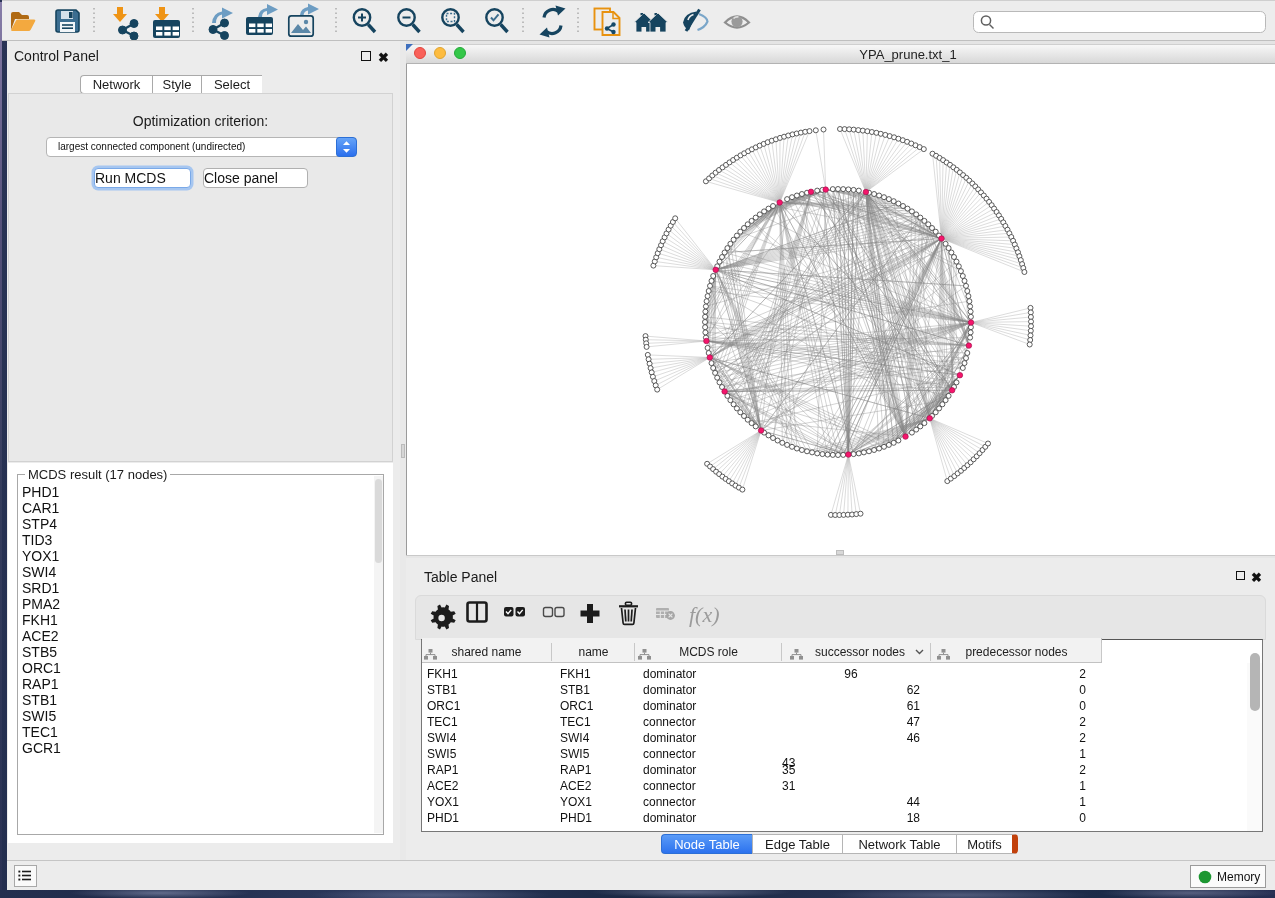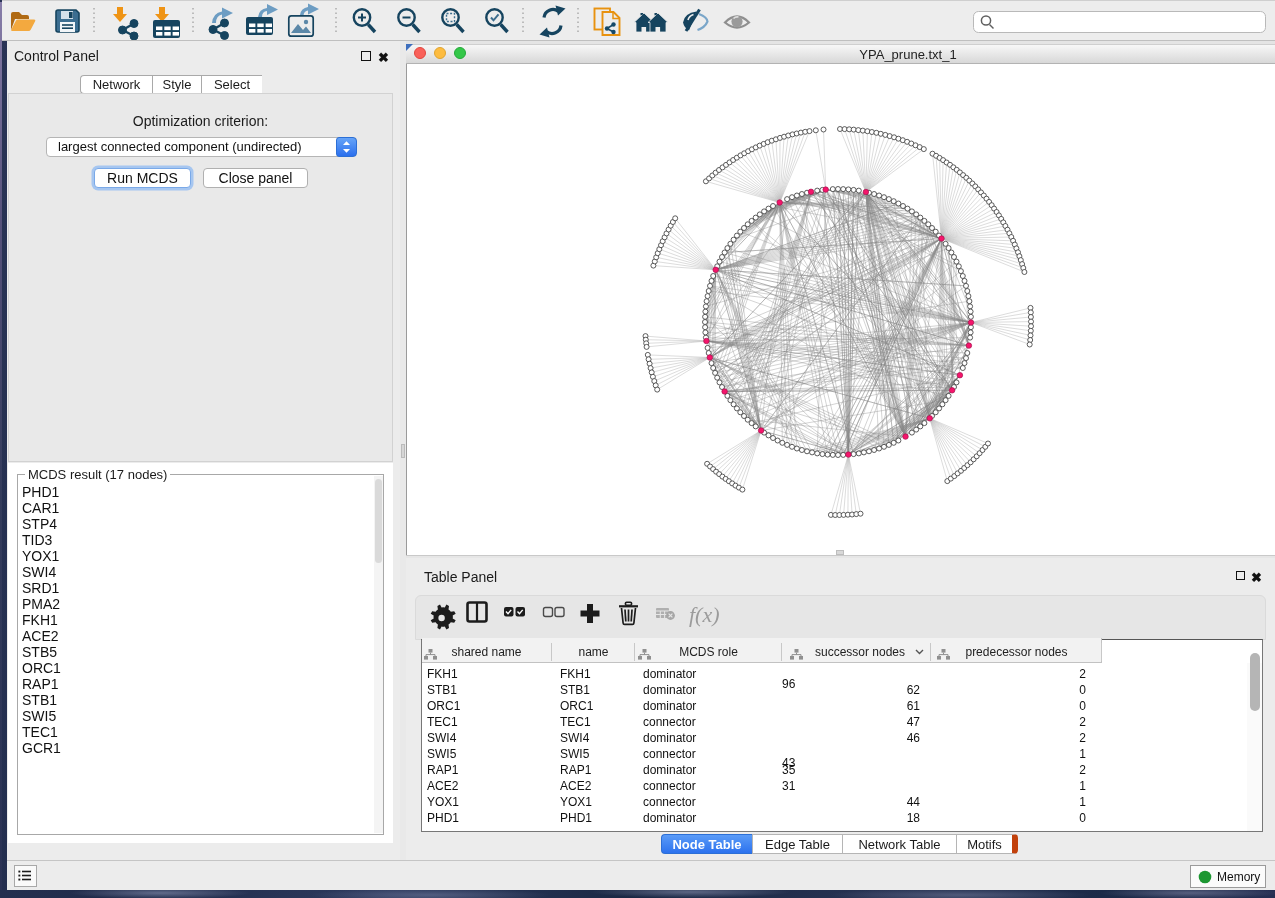--- a/index.html
+++ b/index.html
@@ -32,28 +32,28 @@
 .cptab { background:#fff; border:1px solid #a9a9a9; border-right:none;
   color:#1b1b1b; display:flex; align-items:center; justify-content:center; }
 .cptab:first-child { border-radius:4px 0 0 4px; }
 .cptab:last-child { border-radius:0 4px 4px 0; border-right:1px solid #a9a9a9; }
 .cptab.sel { background:linear-gradient(#5a9bf7,#2c72ee); color:#fff; border-color:#2c6fd6;margin-top:36px; }
 
 #cpinner { left:8px; top:93px; width:385px; height:369px; background:#e9e9e9;
   border:1px solid #d2d2d2; }
 #optlabel { left:0; top:113px; width:401px; text-align:center; font-size:14px; color:#1b1b1b; }
 #combo { left:46px; top:137px; width:311px; height:20px; background:#fff;
-  border:1px solid #b5b5b5; border-radius:4px; font-size:13px; color:#111;
+  border:1px solid #b5b5b5; border-radius:4px; font-size:10px; color:#111;
   line-height:18px; padding-left:11px; }
 #combobtn { left:336px; top:137px; width:21px; height:20px;
   background:linear-gradient(#66a4f8,#2b6fed); border-radius:3px 4px 4px 3px;
   border:1px solid #2c6fd6; }
 .btn { position:absolute; top:168px; height:20px; background:#fff;
   border:1px solid #b0b0b0; border-radius:4px; font-size:14px; color:#111;
-  text-align:center; line-height:18px; }
+  text-align:left; line-height:18px; }
 #runbtn { left:94px; width:97px; border-color:#7aa9e8; box-shadow:0 0 0 2.5px rgba(130,180,245,.65); }
 #closebtn { left:203px; width:105px; }
 
 
 #mcdsbox { left:8px; top:463px; width:385px; height:380px; background:#fff; }
 #mcdsborder { left:17px; top:474px; width:367px; height:361px;
   border:1px solid #a8a8a8; }
 #mcdstitle { left:25px; top:467px; background:#fff; padding:0 3px;
   font-size:13px; color:#1b1b1b; }
 #mcdslist { left:22px; top:484px; font-size:14px; color:#111; line-height:16px; }
@@ -1333,21 +1333,21 @@
   </svg>
 <div class="thdiv abs" style="left:551px;"></div>
 <div class="thdiv abs" style="left:634px;"></div>
 <div class="thdiv abs" style="left:781px;"></div>
 <div class="thdiv abs" style="left:930px;"></div>
 <div class="thdiv abs" style="left:1101px;"></div>
 <div id="trows" class="abs" style="left:421px; top:664px; width:826px; height:160px; overflow:hidden;">
 <div class="trow" style="left:6px; top:3px;">FKH1</div>
 <div class="trow" style="left:139px; top:3px;">FKH1</div>
 <div class="trow" style="left:222px; top:3px;">dominator</div>
-<div class="trow" style="left:361px; top:13px; width:138px; text-align:left;">96</div>
+<div class="trow" style="left:361px; top:3px; width:138px; text-align:center;">96</div>
 <div class="trow" style="left:510px; top:3px; width:155px; text-align:right;">2</div>
 <div class="trow" style="left:6px; top:19px;">STB1</div>
 <div class="trow" style="left:139px; top:19px;">STB1</div>
 <div class="trow" style="left:222px; top:19px;">dominator</div>
 <div class="trow" style="left:361px; top:19px; width:138px; text-align:right;">62</div>
 <div class="trow" style="left:510px; top:19px; width:155px; text-align:right;">0</div>
 <div class="trow" style="left:6px; top:35px;">ORC1</div>
 <div class="trow" style="left:139px; top:35px;">ORC1</div>
 <div class="trow" style="left:222px; top:35px;">dominator</div>
 <div class="trow" style="left:361px; top:35px; width:138px; text-align:right;">61</div>
@@ -1385,21 +1385,21 @@
 <div class="trow" style="left:6px; top:147px;">PHD1</div>
 <div class="trow" style="left:139px; top:147px;">PHD1</div>
 <div class="trow" style="left:222px; top:147px;">dominator</div>
 <div class="trow" style="left:361px; top:147px; width:138px; text-align:right;">18</div>
 <div class="trow" style="left:510px; top:147px; width:155px; text-align:right;">0</div>
 </div>
 <div id="tscroll" class="abs"></div>
 <div id="tthumb" class="abs"></div>
 
 <div id="ttabs" class="abs">
-  <div class="ttab sel" style="width:91px;font-weight:bold;">Node Table</div>
+  <div class="ttab sel" style="width:91px;">Node Table</div>
   <div class="ttab" style="width:90px;">Edge Table</div>
   <div class="ttab" style="width:114px;">Network Table</div>
   <div class="ttab" style="width:62px;">Motifs</div>
 </div>
 
 <div id="statusbar" class="abs"></div>
 <div id="listbtn" class="abs"><svg width="21" height="20" viewBox="0 0 21 20">
       <g stroke="#1c1c1c" stroke-width="1.6">
         <line x1="7" y1="5.5" x2="16" y2="5.5"></line>
         <line x1="7" y1="9.5" x2="16" y2="9.5"></line>

